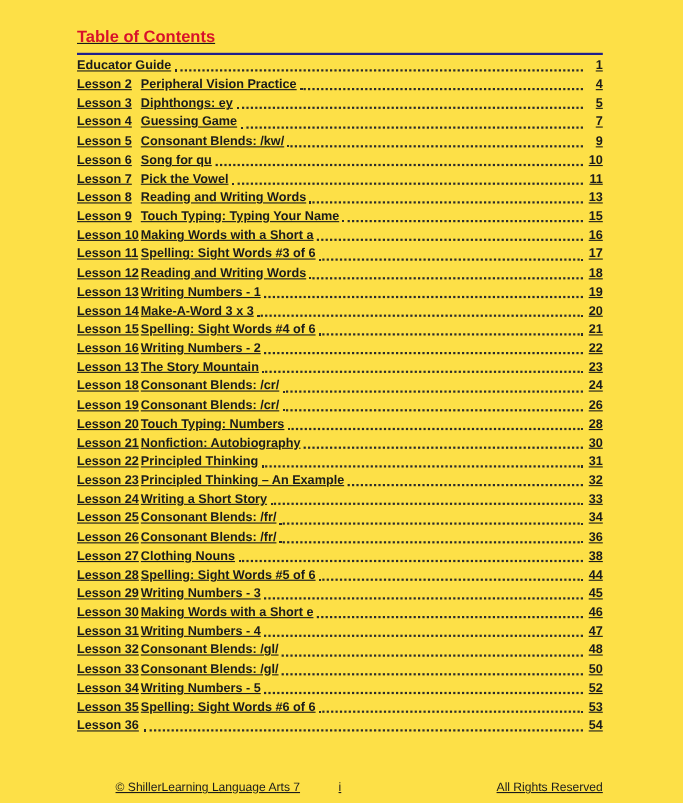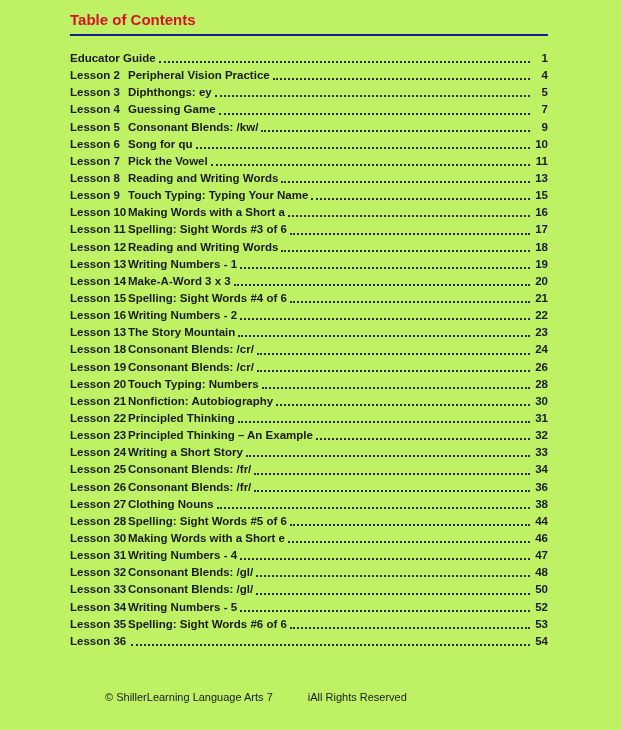--- a/index.html
+++ b/index.html
@@ -5,41 +5,42 @@
   html, body {
     margin: 0;
     padding: 0;
     background: #ffffff;
   }
   .page {
     position: relative;
     width: 621px;
     height: 730px;
     box-sizing: border-box;
-    background: #bef264;
-    padding: 10px 73px 0 70px;
+    background: #fde047;
+    padding: 24px 73px 0 70px;
     font-family: "Liberation Sans", "DejaVu Sans", sans-serif;
     color: var(--text-color, #1a1a1a);
     overflow: hidden;
+    text-decoration: underline;
   }
   .page-title {
     margin: 0;
     font-size: 15px;
     line-height: 20px;
     font-weight: bold;
     color: var(--title-red, #d8112b);
   }
   .title-rule {
     height: 0;
     border: none;
     border-top: 2px solid var(--rule-blue, #1f1f8c);
     margin: 4px 0 0 0;
   }
   .toc-list {
-    margin-top: 14px;
+    margin-top: 2px;
   }
   .toc-row {
     display: flex;
     align-items: baseline;
     height: 17.15px;
     line-height: 17.15px;
     font-size: 11.5px;
     font-weight: bold;
     color: var(--text-color, #1a1a1a);
     white-space: nowrap;
@@ -70,21 +71,21 @@
   .page-footer {
     display: flex;
     align-items: baseline;
     margin-top: 5px;
     font-size: 11px;
     font-weight: normal;
     color: var(--text-color, #1a1a1a);
   }
   .footer-left  { flex: 1 1 0; text-align: center; margin-top: 36px; }
   .footer-center{ flex: 0 0 auto; text-align: center; }
-  .footer-right { flex: 1 1 0; text-align: left; }
+  .footer-right { flex: 1 1 0; text-align: right; }
 </style>
 </head>
 <body>
 
 <div class="page" style="--title-red: #d8112b; --rule-blue: #1f1f8c; --text-color: #1a1a1a;">
 
   <h1 class="page-title">Table of Contents</h1>
 
   <hr class="title-rule">
 
@@ -249,20 +250,26 @@
     <span class="toc-label">Lesson 27</span>
     <span class="toc-title">Clothing Nouns</span>
     <span class="toc-dots"></span>
     <span class="toc-page">38</span>
   </div>
       <div class="toc-row">
     <span class="toc-label">Lesson 28</span>
     <span class="toc-title">Spelling: Sight Words #5 of 6</span>
     <span class="toc-dots"></span>
     <span class="toc-page">44</span>
+  </div>
+      <div class="toc-row">
+    <span class="toc-label">Lesson 29</span>
+    <span class="toc-title">Writing Numbers - 3</span>
+    <span class="toc-dots"></span>
+    <span class="toc-page">45</span>
   </div>
       <div class="toc-row">
     <span class="toc-label">Lesson 30</span>
     <span class="toc-title">Making Words with a Short e</span>
     <span class="toc-dots"></span>
     <span class="toc-page">46</span>
   </div>
       <div class="toc-row">
     <span class="toc-label">Lesson 31</span>
     <span class="toc-title">Writing Numbers - 4</span>

